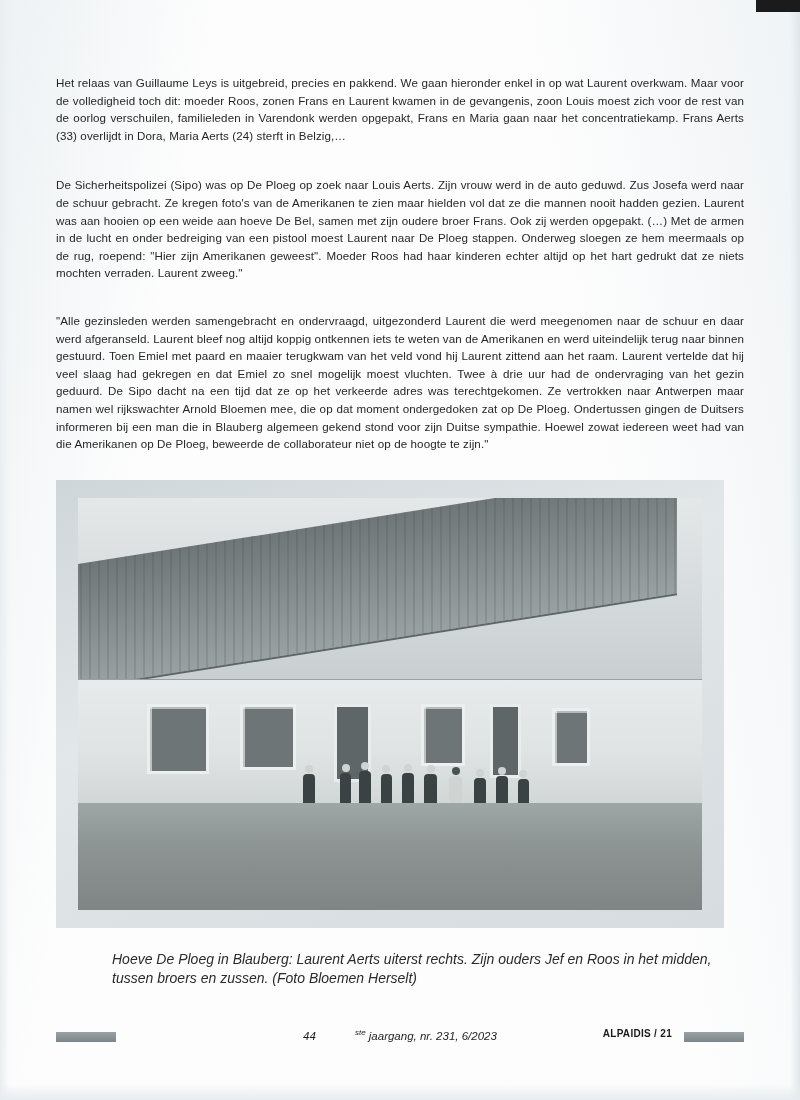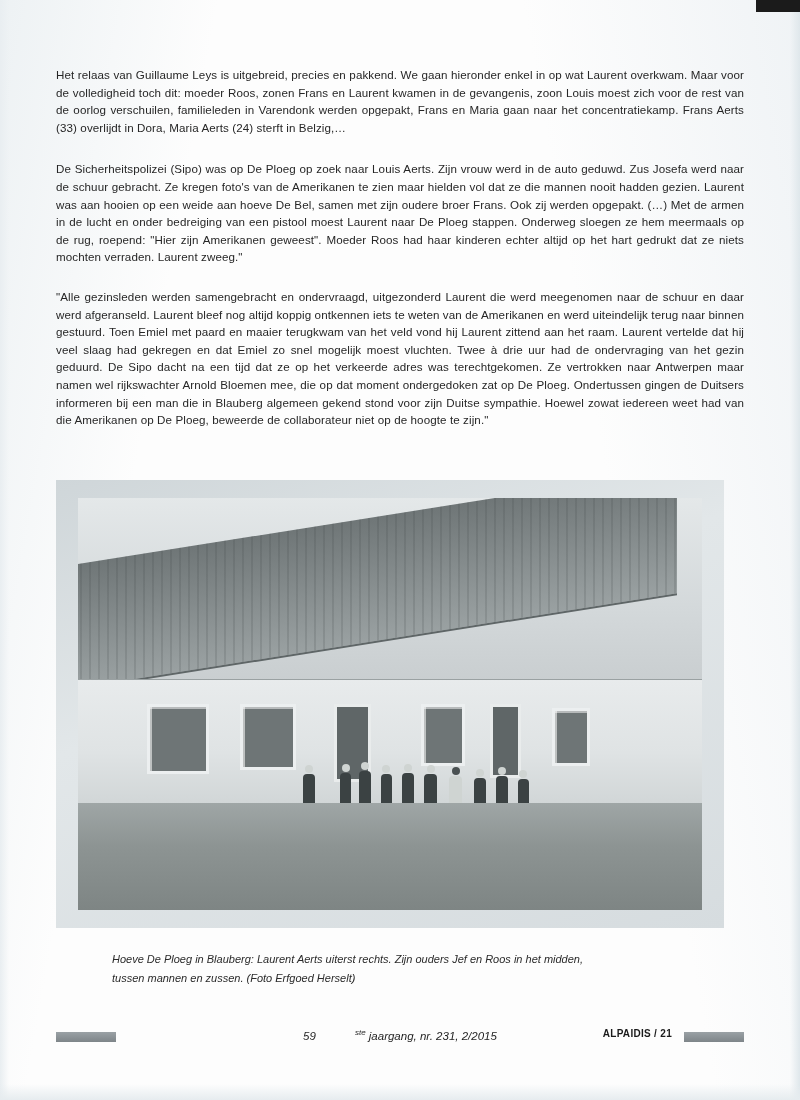--- a/index.html
+++ b/index.html
@@ -56,21 +56,21 @@
   }
 
   .content {
     position: absolute;
     left: 56px;
     top: 58px;
     width: 688px;
   }
 
   p.body-text {
-    margin: 8px 0 0 0;
+    margin: 16px 0 0 0;
     font-size: 11.6px;
     line-height: 17.6px;
     color: #262626;
     text-align: justify;
     letter-spacing: 0.1px;
   }
   .para-gap { height: 14px; }
   .para-gap-sm { height: 2px; }
 
   .lead-bold {
@@ -209,21 +209,21 @@
     border-radius: 50%;
   }
 
   
   .caption {
     position: absolute;
     left: 112px;
     top: 950px;
     width: 600px;
     font-style: italic;
-    font-size: 11px;
+    font-size: 14px;
     line-height: 19px;
     color: #2a2a2a;
   }
 
   
   .footer {
     position: absolute;
     left: 56px;
     top: 1026px;
     width: 688px;
@@ -343,22 +343,22 @@
             <span class="head"></span>
           </div>
 
         <div class="ground"></div>
       </div>
     </div>
   </div>
 
   <div class="caption">
     <div>Hoeve De Ploeg in Blauberg: Laurent Aerts uiterst rechts. Zijn ouders Jef en Roos in het midden,</div>
-    <div>tussen mannen en zussen. (Foto Erfgoed Herselt)</div>
+    <div>tussen broers en zussen. (Foto Bloemen Herselt)</div>
   </div>
 
   <div class="footer">
     <div class="footer-bar left"></div>
-    <div class="footer-center"><span>59</span><sup>ste</sup><span> jaargang, nr. 231, 2/2015</span></div>
+    <div class="footer-center"><span>44</span><sup>ste</sup><span> jaargang, nr. 231, 6/2023</span></div>
     <div class="footer-right">ALPAIDIS / 21</div>
     <div class="footer-bar right"></div>
   </div>
 </div>
 
 </body></html>

